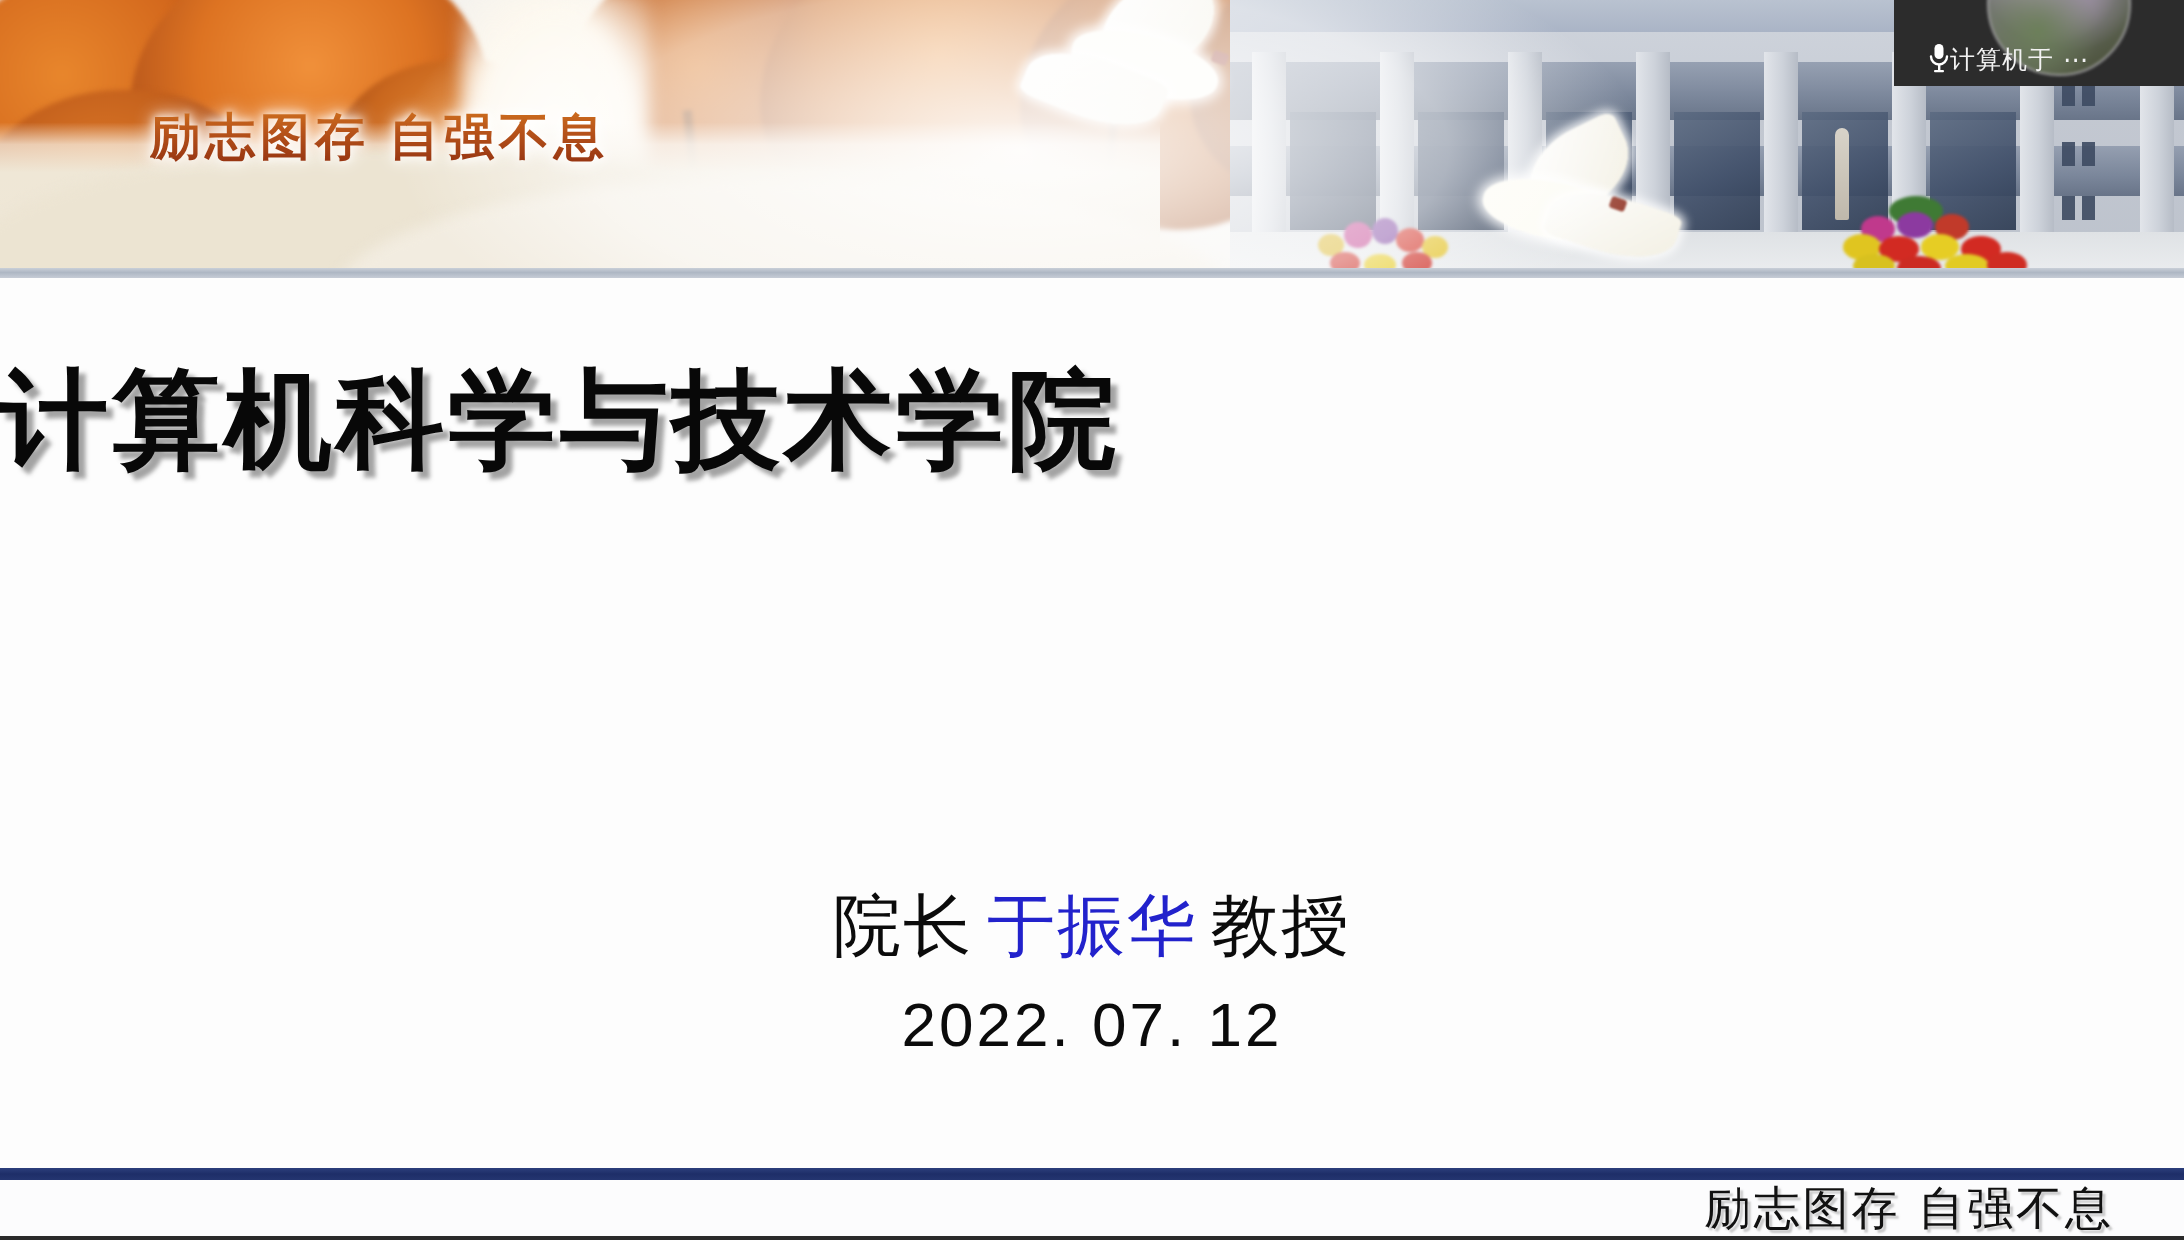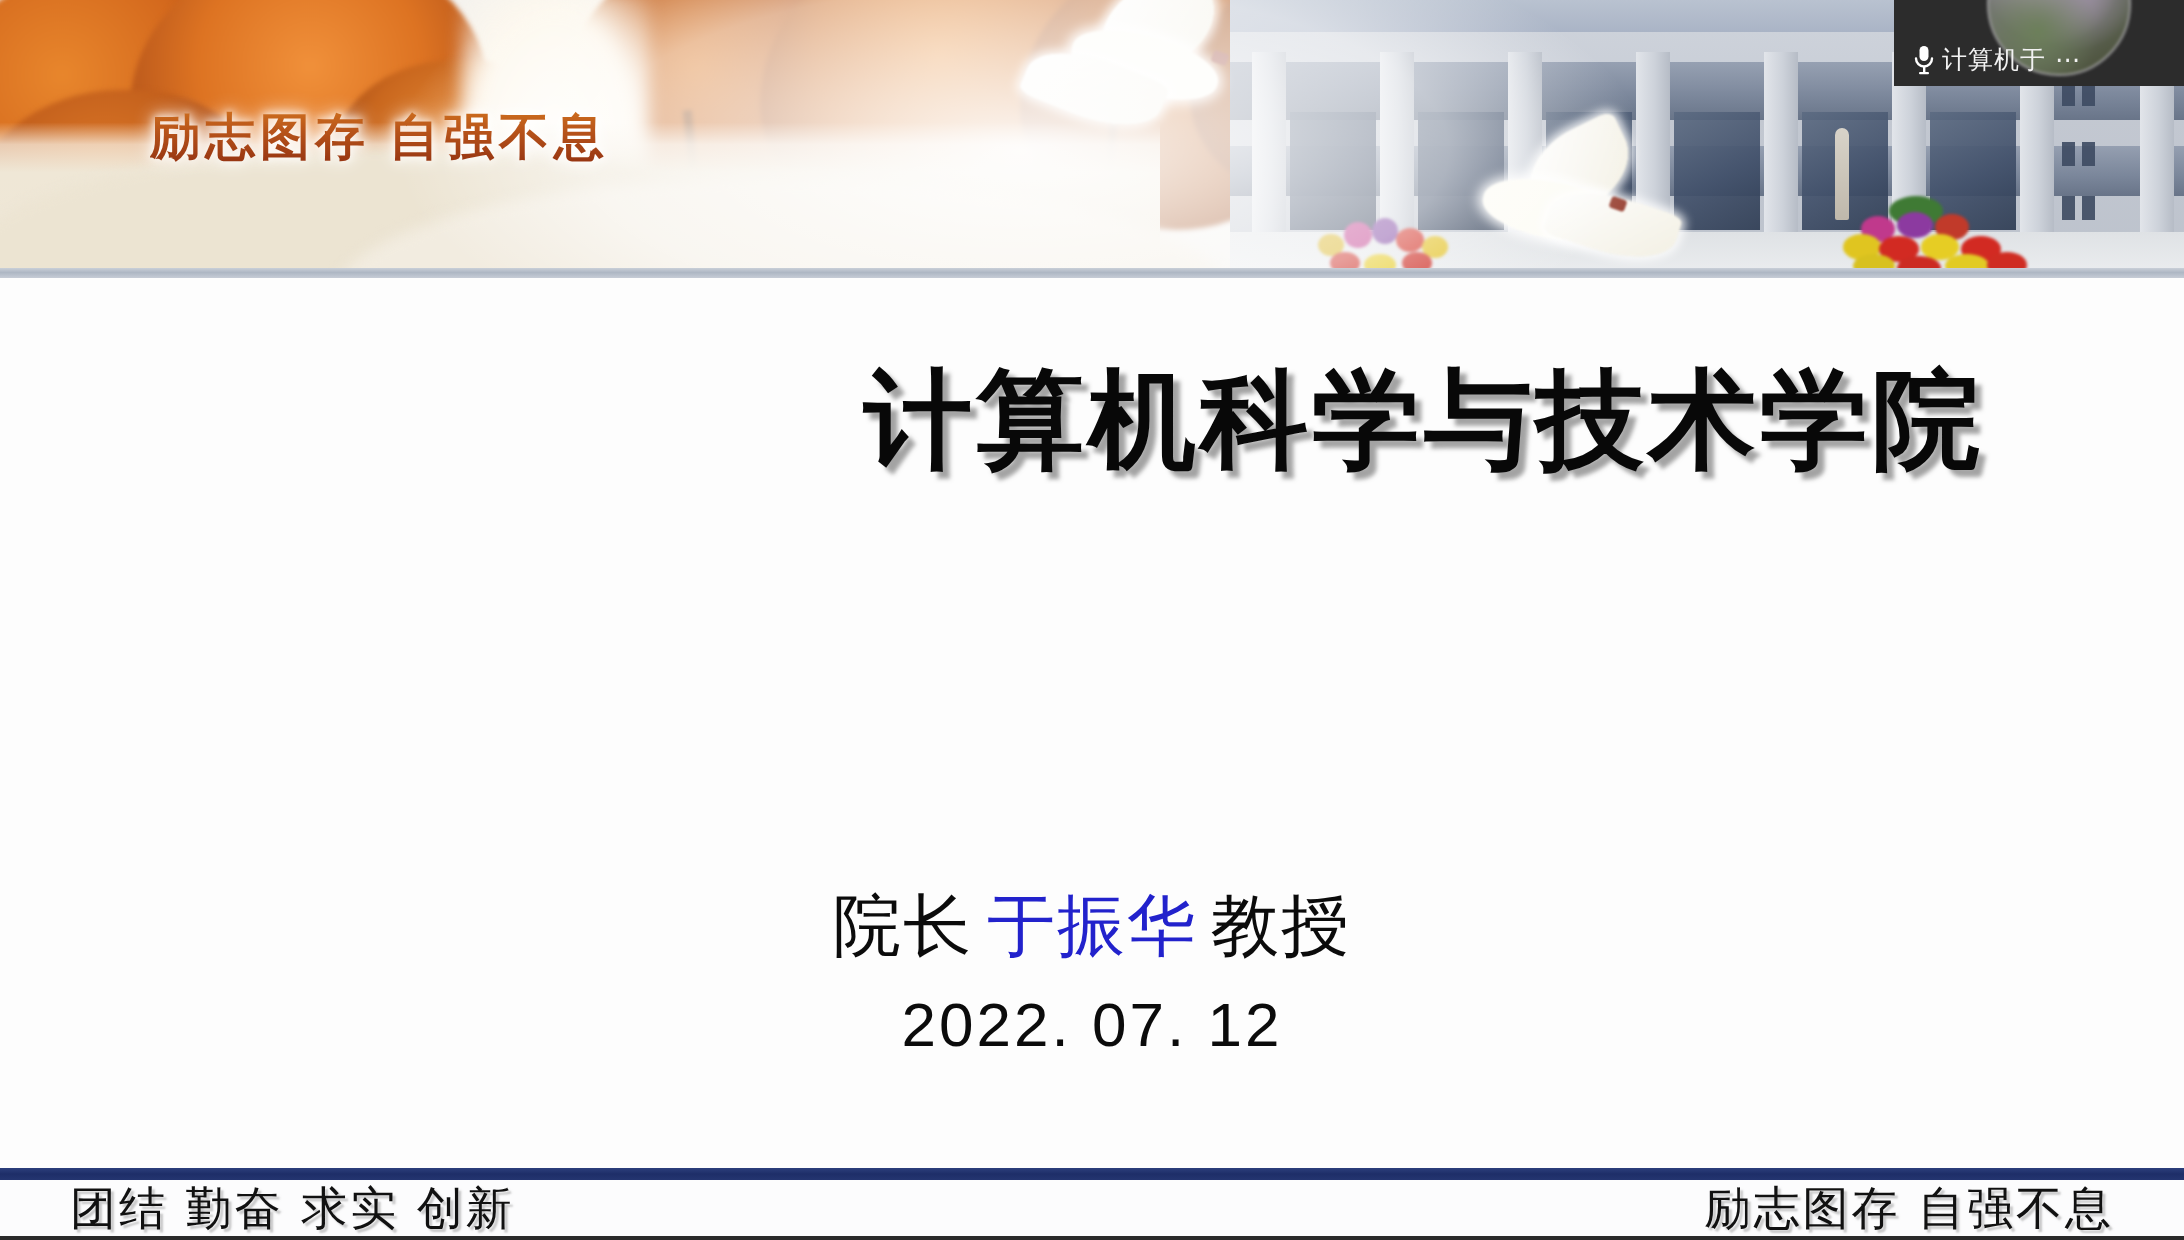--- a/index.html
+++ b/index.html
@@ -194,39 +194,39 @@
     border:2px solid #9a9a9a;
     background:
       radial-gradient(circle at 35% 70%, #6c7f5a 0%, rgba(108,127,90,0) 45%),
       radial-gradient(circle at 62% 40%, #9b8fa3 0%, rgba(155,143,163,0) 50%),
       radial-gradient(circle at 45% 30%, #b9aabd 0%, rgba(185,170,189,0) 55%),
       linear-gradient(150deg,#8d8a93,#5e6455 70%,#43492f);
     filter:blur(1.4px);
   }
   #video-nameplate {
     position:absolute; left:0; bottom:10px;
-    display:flex; align-items:center; gap:7px;
-    padding-left:19px;
+    display:flex; align-items:flex-start; 
+    padding-left:34px;
     z-index:2;
   }
   #mic-icon { width:22px; height:30px; display:block; }
   #video-name {
     color:#f2f2f2; font-size:25px; letter-spacing:1px;
     font-family:"DejaVu Sans", sans-serif;
     white-space:nowrap;
   }
 
   
   #slide-body {
     position:absolute; left:0; top:278px; width:2184px; height:890px;
     background:#fdfdfd;
   }
   .title-block {
     position:absolute; left:0; top:75px; width:1984px;
-    text-align:right;
+    text-align:left;
   }
   .title-line {
     font-family:"DejaVu Sans", sans-serif;
     font-size:108px; font-weight:bold; color:#080808;
     letter-spacing:4px; line-height:1.24;
     text-shadow:7px 7px 4px rgba(90,90,90,.55);
   }
   .author-block {
     position:absolute; left:0; top:600px; width:2184px;
     text-align:center;
@@ -457,18 +457,17 @@
     <div class="ppt-btn">
       <svg width="24" height="24" viewBox="0 0 24 24" aria-hidden="true">
         <circle cx="5" cy="12" r="2" fill="currentColor"></circle>
         <circle cx="12" cy="12" r="2" fill="currentColor"></circle>
         <circle cx="19" cy="12" r="2" fill="currentColor"></circle>
       </svg>
     </div>
   </div>
 
   <div id="footer">
-    <div id="footer-left">团结 勤奋  求实 创新</div>
     <div id="footer-right">励志图存   自强不息</div>
     <div id="footer-baseline"></div>
   </div>
 
 </div>
 
 </body></html>

